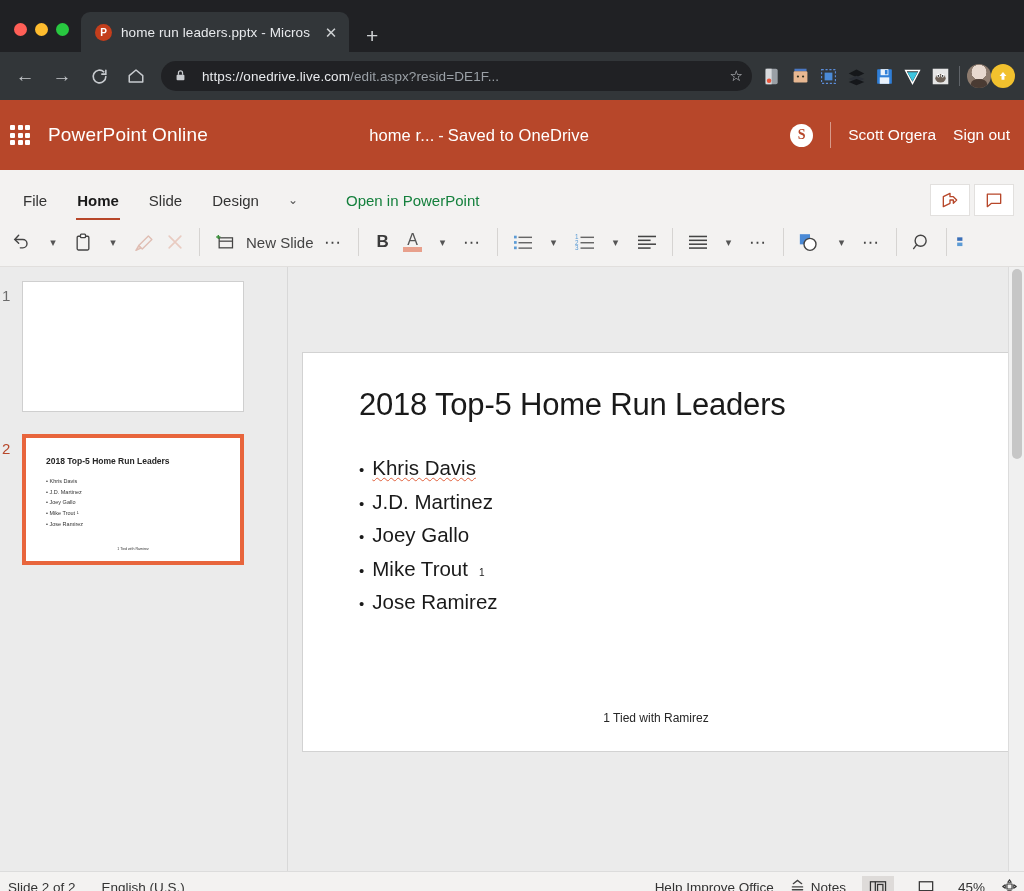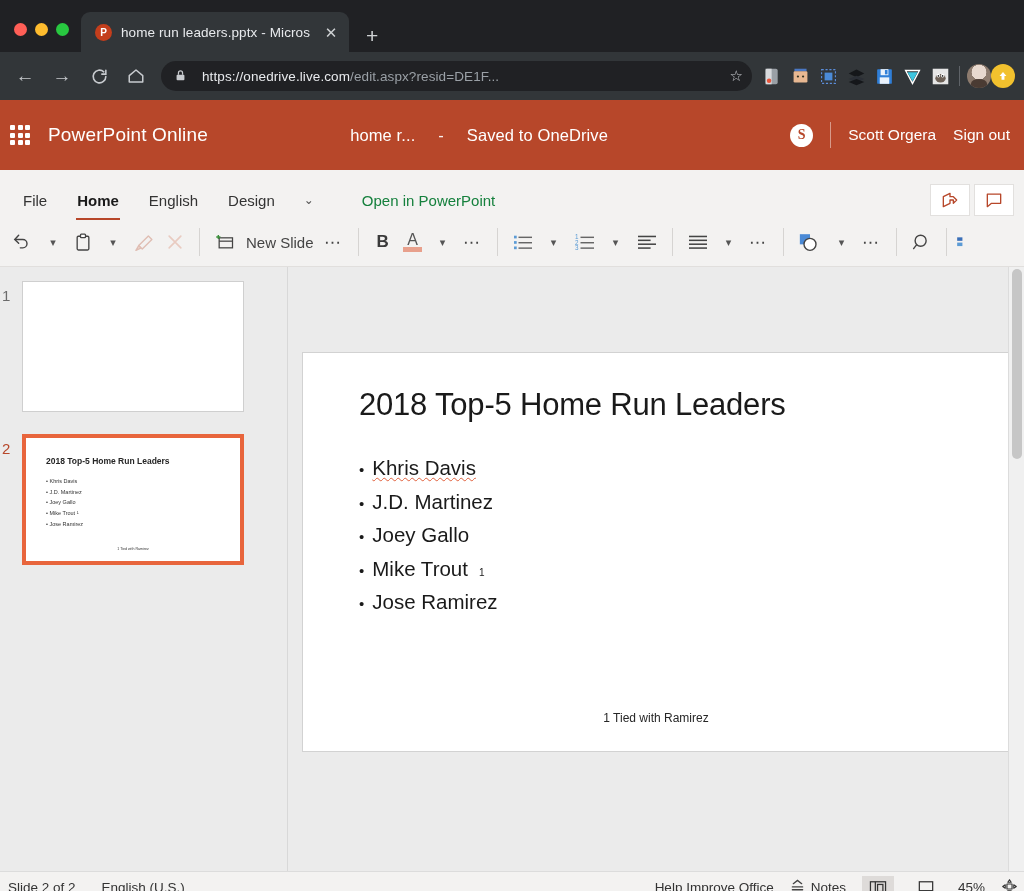--- a/index.html
+++ b/index.html
@@ -105,21 +105,21 @@
   }
   .waffle {
     width: 20px; height: 20px;
     display: grid; grid-template-columns: repeat(3,1fr);
     grid-template-rows: repeat(3,1fr); gap: 2.5px; margin-right: 18px;
   }
   .waffle i { background: #fff; border-radius: 1px; display: block; }
   .brand { font-size: 19px; letter-spacing: .15px; }
   .doc-center {
     flex: 1; display: flex; align-items: center;
-    justify-content: center; gap: 23px; font-size: 16.5px;
+    justify-content: center; gap: 4px; font-size: 16.5px;
     margin-left: -40px;
   }
   .doc-name { letter-spacing: .1px; }
   .doc-dash { opacity: .92; }
   .doc-saved { letter-spacing: .1px; }
   .skype {
     width: 23px; height: 23px; border-radius: 50%;
     background: #fff; color: #b7472a; font-weight: bold;
     font-size: 14px; display: flex;
     align-items: center; justify-content: center;
@@ -388,21 +388,21 @@
 
   <span class="skype">S</span>
   <span class="hsep"></span>
   <span class="user-name">Scott Orgera</span>
   <span class="signout">Sign out</span>
 </div>
 
 <div class="ribbon-tabs">
   <span class="rtab">File</span>
   <span class="rtab active">Home</span>
-  <span class="rtab">English</span>
+  <span class="rtab">Slide</span>
   <span class="rtab">Design</span>
   <span class="rchev">⌄</span>
 
 
   <span class="openpp">Open in PowerPoint</span>
 
   <div class="ribbon-right">
     <span class="rbtn">
       <svg width="20" height="20" viewBox="0 0 24 24" fill="none" stroke="#b7472a" stroke-width="1.6" stroke-linejoin="round">
         <path d="M4 20V8l8-4v4h4l4 4-4 4v-4h-4v4z"></path>

